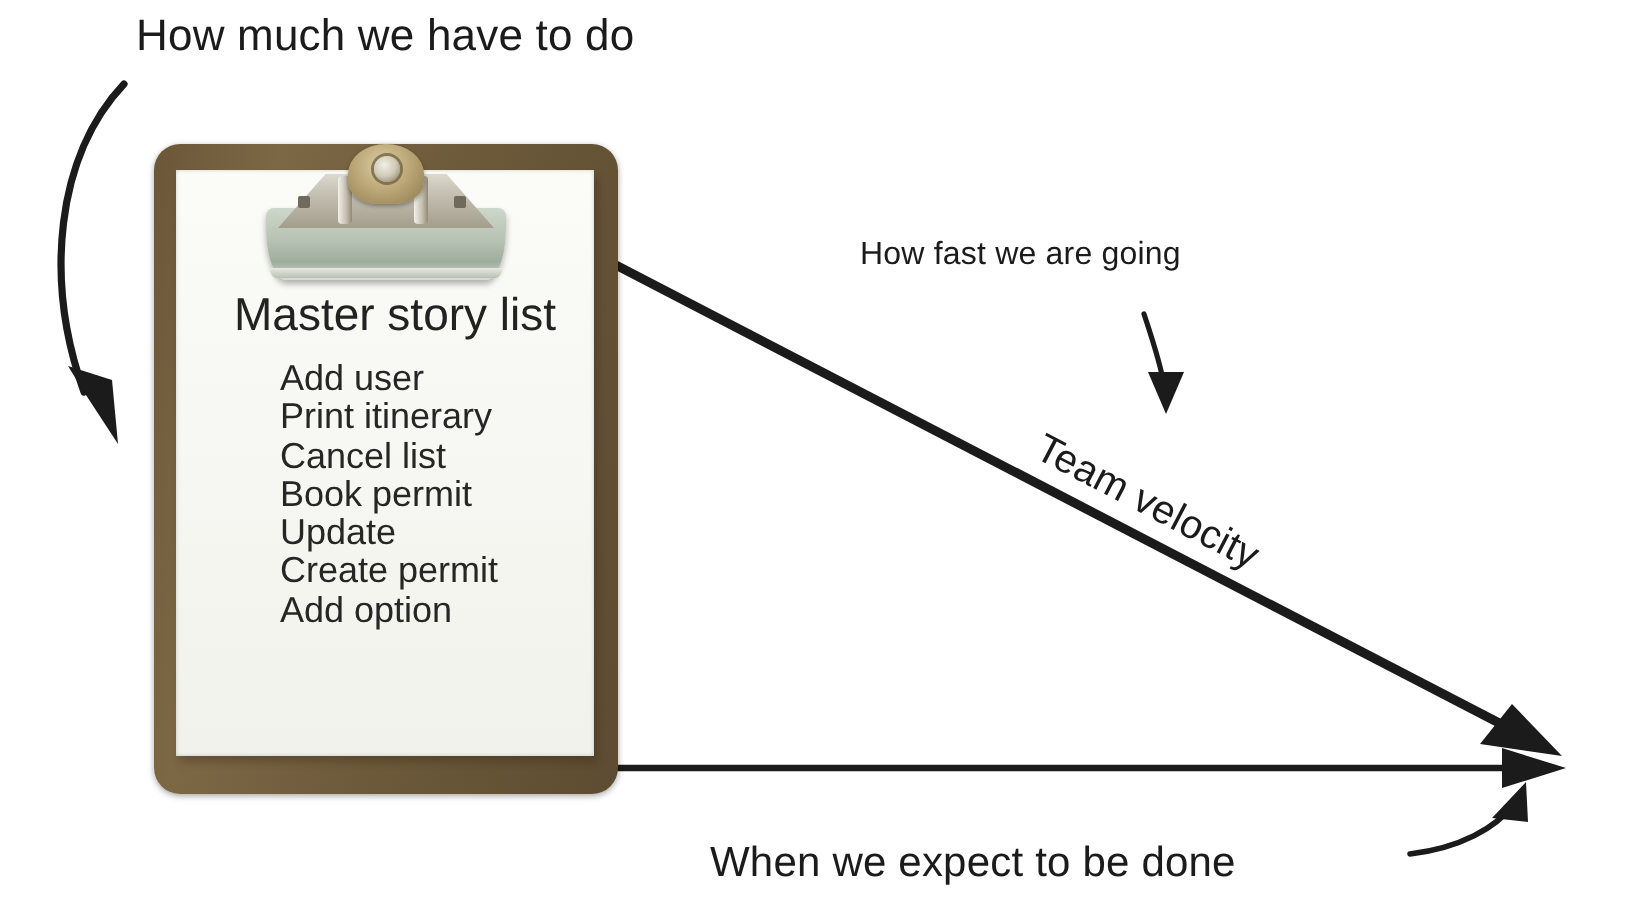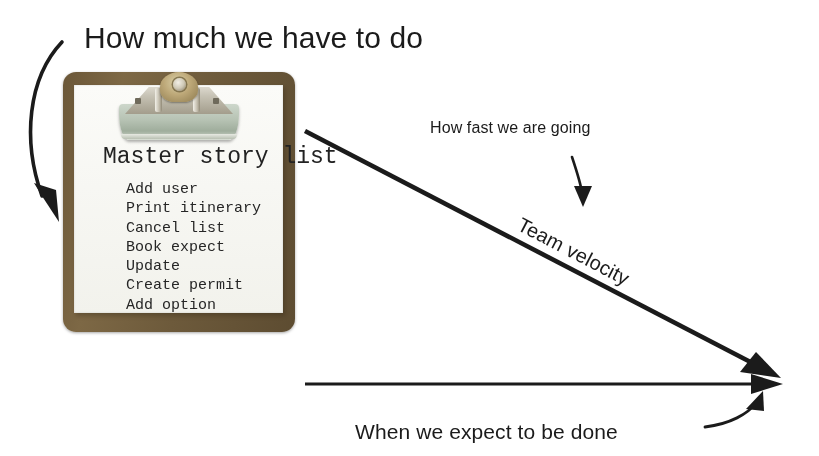--- a/index.html
+++ b/index.html
@@ -21,24 +21,23 @@
   }
 
   
   .caption {
     position: absolute;
     color: #1b1b1b;
     white-space: nowrap;
     letter-spacing: 0.1px;
   }
   #caption-how-much {
-    left: 84px;
+    left: 68px;
     top: 5px;
-    font-size: 30px;
-    margin-top: 16px;
+    font-size: 22px;
   }
   #caption-how-fast {
     left: 430px;
     top: 119px;
     font-size: 16px;
   }
   #caption-when-done {
     left: 355px;
     top: 404px;
     font-size: 21px;
@@ -48,25 +47,24 @@
     left: 519px;
     top: 212px;
     font-size: 20px;
     transform: rotate(27.5deg);
     transform-origin: 0 50%;
   }
 
   
   #clipboard {
     position: absolute;
-    left: 63px;
+    left: 77px;
     top: 72px;
     width: 232px;
-    height: 260px;
-    font-family: Liberation Mono, monospace;
+    height: 325px;
   }
   .board {
     position: absolute;
     inset: 0;
     border-radius: 13px;
     background:
       linear-gradient(100deg, #6b5738 0%, #7d6845 22%, #6d5a3b 55%, #5d4c31 100%);
     box-shadow: 0 1px 3px rgba(0,0,0,0.35);
   }
   .paper {
@@ -179,21 +177,21 @@
   }
   #story-list {
     position: absolute;
     left: 52px;
     top: 95px;
     margin: 0;
     padding: 0;
     list-style: none;
   }
   #story-list li {
-    font-size: 15px;
+    font-size: 18px;
     line-height: 19.3px;
     color: #262626;
     white-space: nowrap;
   }
 
   
   #vectors {
     position: absolute;
     left: 0;
     top: 0;
@@ -235,21 +233,21 @@
   </svg>
 
   <div id="clipboard">
     <div class="board"></div>
     <div class="paper">
       <div id="story-title">Master story list</div>
       <ul id="story-list">
         <li>Add user</li>
         <li>Print itinerary</li>
         <li>Cancel list</li>
-        <li>Book expect</li>
+        <li>Book permit</li>
         <li>Update</li>
         <li>Create permit</li>
         <li>Add option</li>
       </ul>
     </div>
     <div class="paper-shadow"></div>
 
     <div id="clip">
       <div class="clip-plate"></div>
       <div class="clip-wings"></div>

